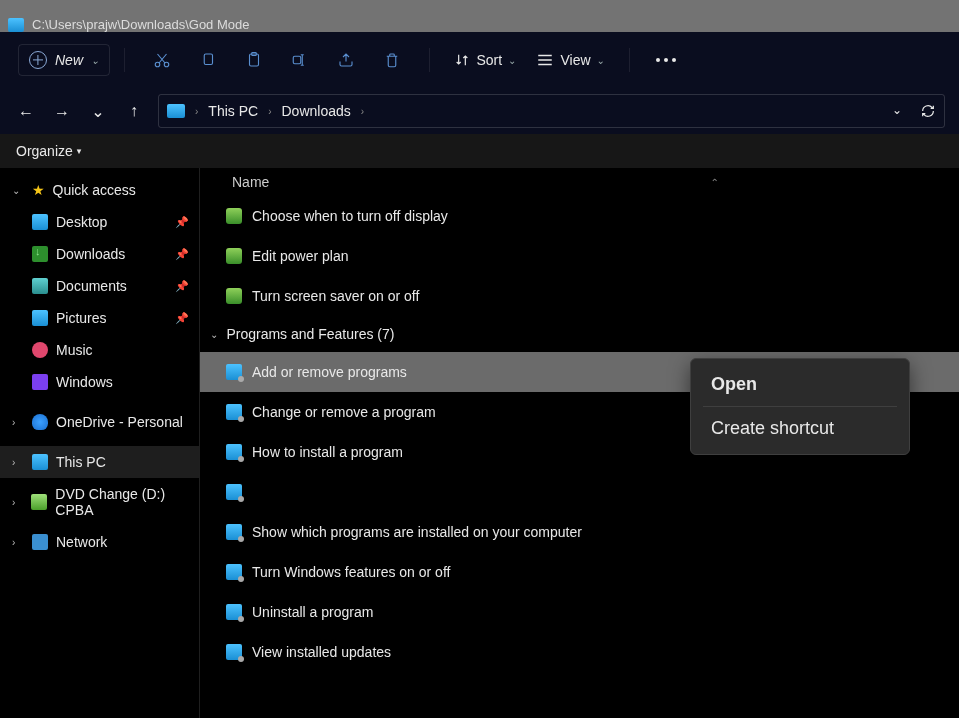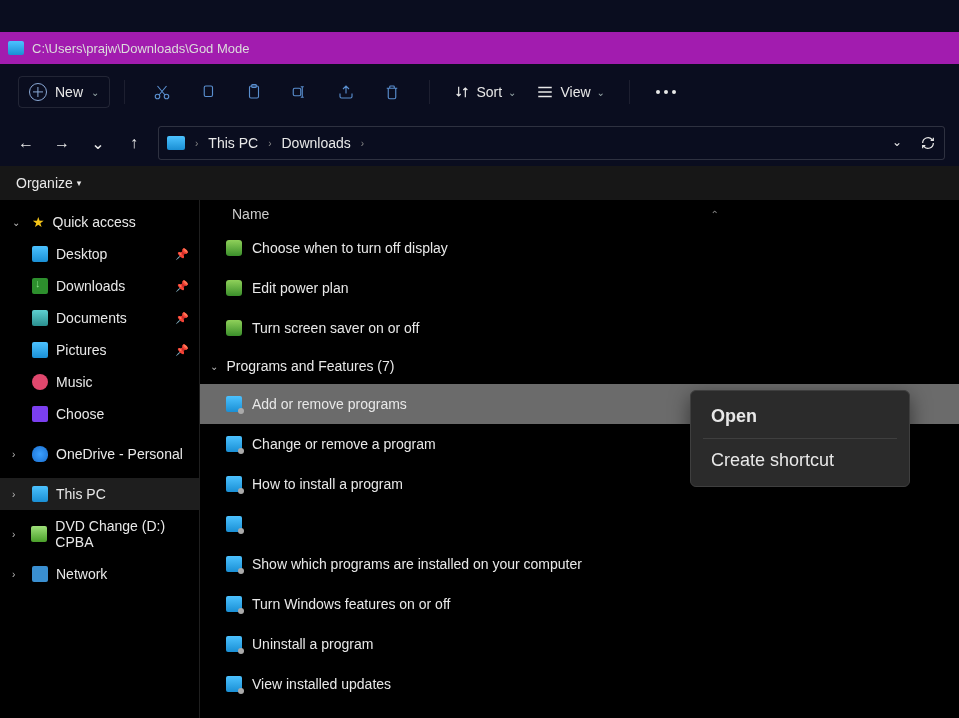--- a/index.html
+++ b/index.html
@@ -1,26 +1,26 @@
 <!DOCTYPE html>
 <html><head>
 <meta charset="utf-8">
 <style>
   * { box-sizing: border-box; margin: 0; padding: 0; font-family: "Segoe UI", Arial, sans-serif; }
   body { background: #0a0d1f; color: #e8e8e8; width: 959px; height: 718px; overflow: hidden; font-size: 14px; }
 
   
-  .titlebar { display: flex; align-items: center; height: 32px; padding: 0 8px; background: #a21caf; margin-top: 32px; }
+  .titlebar { display: flex; align-items: flex-end; height: 32px; padding: 0 8px; background: #737373; }
   .titlebar .app-icon { width: 16px; height: 14px; background: linear-gradient(#4cc2ff,#1a8fd4); border-radius: 2px; margin-right: 8px; }
   .titlebar .path { font-size: 13px; color: #dcdcdc; }
 
   
   .toolbar { display: flex; align-items: center; height: 56px; padding: 0 18px; gap: 0; }
   .tbtn { display: flex; align-items: center; gap: 8px; color: #8aa9d6; padding: 6px 8px; cursor: pointer; }
-  .tbtn.new { border: 1px solid rgba(255,255,255,0.1); border-radius: 4px; padding: 6px 10px; color: #e8e8e8; }
+  .tbtn.new { border: 1px solid rgba(255,255,255,0.1); border-radius: 4px; padding: 6px 10px; color: #e8e8e8; font-style: italic; }
   .tbtn.new .circle-plus { width: 18px; height: 18px; border: 1.2px solid #8aa9d6; border-radius: 50%; position: relative; }
   .tbtn.new .circle-plus::before, .tbtn.new .circle-plus::after { content:""; position:absolute; background:#8aa9d6; }
   .tbtn.new .circle-plus::before { left:50%; top:3px; width:1.2px; height:10px; transform:translateX(-50%); }
   .tbtn.new .circle-plus::after { top:50%; left:3px; height:1.2px; width:10px; transform:translateY(-50%); }
   .chev { font-size: 10px; color: #9aa; }
   .tool-sep { width: 1px; height: 24px; background: rgba(255,255,255,0.08); margin: 0 14px; }
   .tool-icon { width: 18px; height: 18px; display:inline-flex; align-items:center; justify-content:center; color:#5a8fd0; margin: 0 14px; cursor:pointer; }
   .sort-view { display:flex; align-items:center; gap:6px; color:#e8e8e8; padding:0 10px; cursor:pointer; }
   .more-dots { display:flex; gap:4px; padding:0 12px; cursor:pointer; }
   .more-dots span { width:4px; height:4px; background:#e8e8e8; border-radius:50%; }
@@ -212,21 +212,21 @@
       <span class="sicon folder-pic"></span>
       <span>Pictures</span>
       <span class="pin">📌</span>
     </div>
     <div class="side-item lvl2">
       <span class="sicon music-i"></span>
       <span>Music</span>
     </div>
     <div class="side-item lvl2">
       <span class="sicon video-i"></span>
-      <span>Choose</span>
+      <span>Windows</span>
     </div>
     <div style="height:8px;"></div>
     <div class="side-item">
       <span class="exp">›</span>
       <span class="sicon cloud-i"></span>
       <span>OneDrive - Personal</span>
     </div>
     <div style="height:8px;"></div>
     <div class="side-item selected">
       <span class="exp">›</span>

